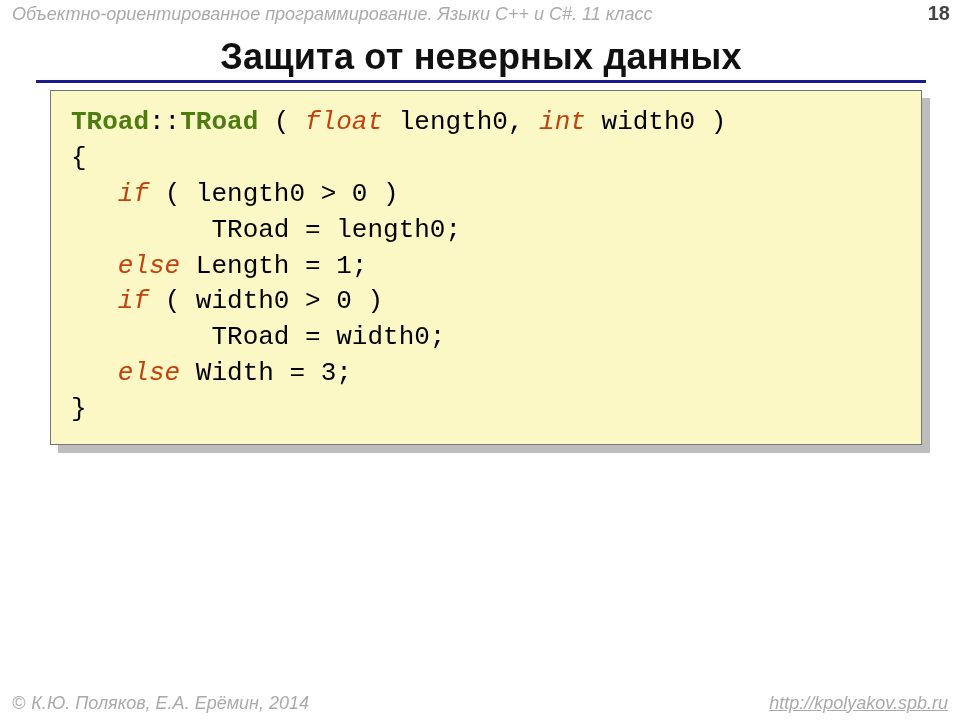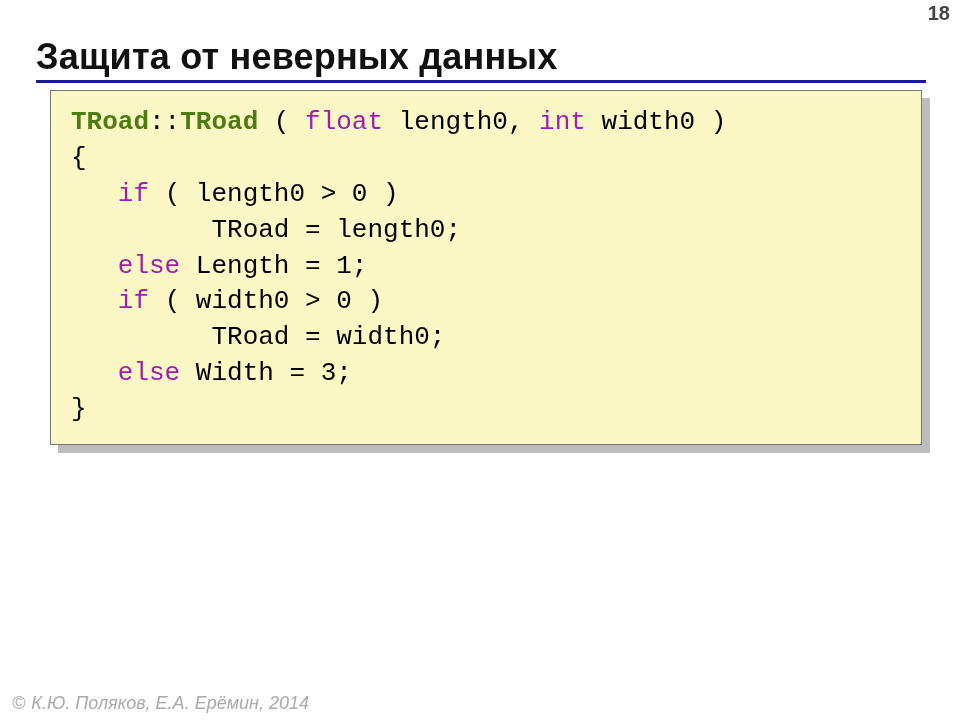--- a/index.html
+++ b/index.html
@@ -16,20 +16,21 @@
   }
   .page-num {
     position: absolute; right: 10px; top: 2px;
     color: #444; font-weight: bold; font-size: 20px; font-style: normal;
   }
   .title-block {
     position: absolute; left: 36px; top: 36px;
     width: 890px;
     border-bottom: 3px solid #1a1c8e;
     padding-bottom: 2px;
+    text-align: center;
   }
   .title-block h1 {
     color: #111;
     font-size: 36px;
     font-weight: bold;
     letter-spacing: 0.2px;
   }
   .code-shadow {
     position: absolute; left: 58px; top: 98px;
     width: 872px;
@@ -42,35 +43,36 @@
     background: #fbf8c6;
     border: 1px solid #777;
     padding: 14px 20px 16px 20px;
     font-family: "Courier New", Courier, monospace;
     font-size: 26px;
     line-height: 1.38;
     color: #000;
     white-space: pre;
   }
   .code-box .n  { color: #4d7c0f; font-weight: bold; }   
-  .code-box .k  { color: #a21caf; }                       
+  .code-box .k  { color: #c2410c; font-style: italic; }                       
   .code-box .p  { color: #000; }                         
   .footer-strip {
     position: absolute; left: 0; bottom: 0; width: 100%; height: 30px;
     display: flex; align-items: center; justify-content: space-between;
     padding: 0 12px 4px 12px;
     color: #aaa; font-style: italic; font-size: 18px;
   }
   .copy { display: inline-flex; align-items: center; gap: 6px; }
   .footer-strip a { color: #aaa; text-decoration: underline; }
 </style>
 </head>
 <body>
 
 <div class="header-strip">
+  <span>Объектно-ориентированное программирование. Языки C++ и C#. 11 класс</span>
   <span class="page-num">18</span>
 </div>
 
 <div class="title-block">
   <h1>Защита от неверных данных</h1>
 </div>
 
 <div class="code-shadow" style="width: 872px; height: 355px;"></div>
 <div class="code-box"><span class="n">TRoad</span><span class="p">::</span><span class="n">TRoad</span><span class="p"> ( </span><span class="k">float</span><span class="p"> length0, </span><span class="k">int</span><span class="p"> width0 )</span>
 <span class="p">{</span>
@@ -80,13 +82,14 @@
 <span class="p">   </span><span class="k">if</span><span class="p"> ( width0 &gt; 0 )</span>
 <span class="p">         TRoad = width0;</span>
 <span class="p">   </span><span class="k">else</span><span class="p"> Width = 3;</span>
 <span class="p">}</span></div>
 
 <div class="footer-strip">
   <span class="copy">
     <span>©</span>
     <span>К.Ю. Поляков, Е.А. Ерёмин, 2014</span>
   </span>
+  <a>http://kpolyakov.spb.ru</a>
 </div>
 
 </body></html>

